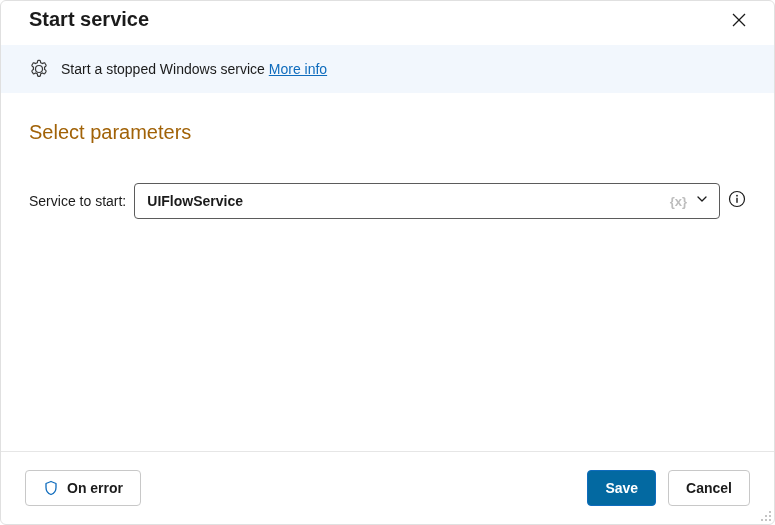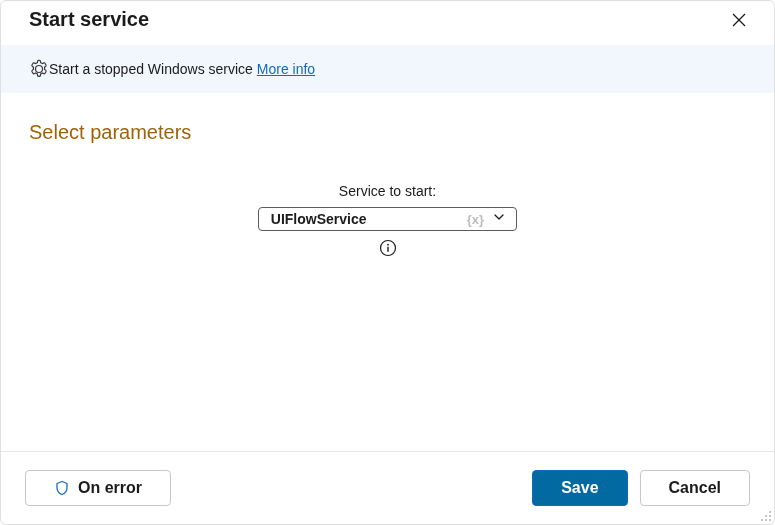--- a/index.html
+++ b/index.html
@@ -38,20 +38,21 @@
       color: #1b1b1b;
       display: flex;
       align-items: center;
       justify-content: center;
     }
     .info-banner {
       background: #f2f7fd;
       padding: 14px 28px;
       display: flex;
       align-items: center;
+      gap: 12px;
     }
     .gear-icon { color: #3a3a3a; flex-shrink: 0; }
     .banner-text {
       font-size: 14px;
       color: #1b1b1b;
     }
     .more-link {
       color: #0f6cbd;
       text-decoration: underline;
       cursor: pointer;
@@ -63,21 +64,20 @@
     .section-heading {
       font-size: 20px;
       font-weight: 400;
       color: #a16207;
       margin-bottom: 39px;
     }
     .field-row {
       display: flex;
       align-items: center;
       gap: 8px;
-      flex-direction: column;
     }
     .field-label {
       font-size: 14px;
       color: #1b1b1b;
       flex-shrink: 0;
     }
     .combo {
       flex: 1;
       display: flex;
       align-items: center;
@@ -114,23 +114,23 @@
     }
     .footer {
       border-top: 1px solid #e6e6e6;
       padding: 18px 24px;
       display: flex;
       align-items: center;
       justify-content: space-between;
     }
     .btn {
       height: 36px;
-      padding: 0 28px;
+      padding: 0 17px;
       border-radius: 4px;
-      font-size: 16px;
+      font-size: 14px;
       font-weight: 600;
       cursor: pointer;
       display: inline-flex;
       align-items: center;
       gap: 8px;
       font-family: inherit;
     }
     .btn-secondary {
       background: #fff;
       border: 1px solid #c8c8c8;

